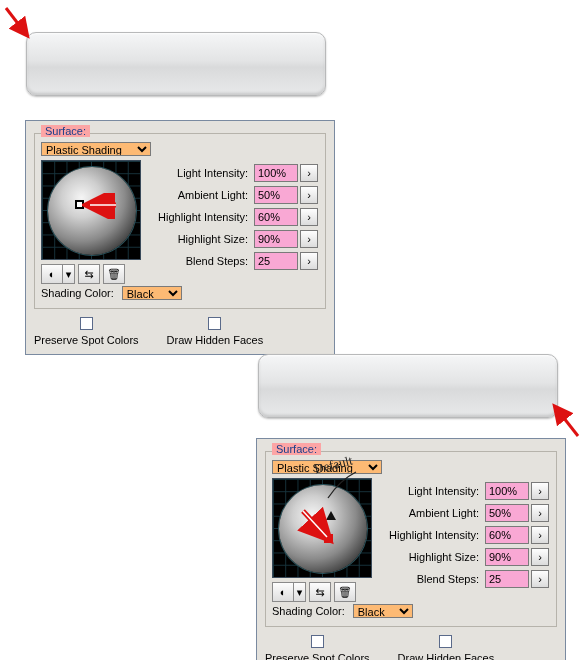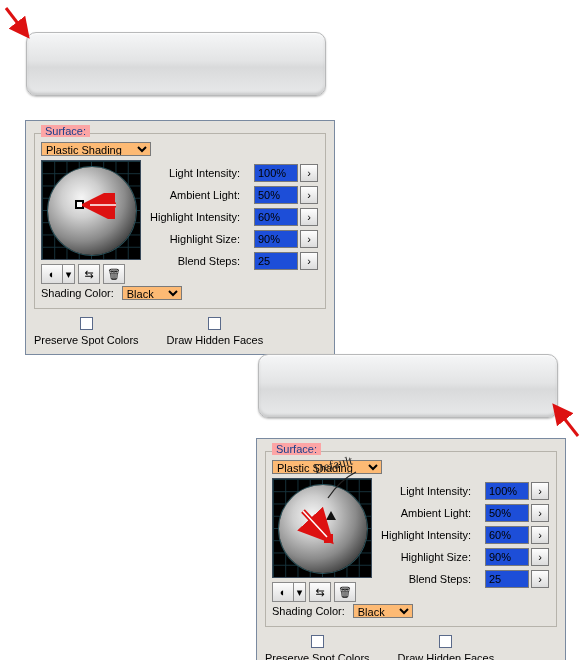--- a/index.html
+++ b/index.html
@@ -37,32 +37,32 @@
   }
   .group-caption {
     position: absolute;
     top: -9px;
     left: 6px;
     background: #fca5a5;
     padding: 0 4px;
     color: #1a3e8a;
   }
   .row { display: flex; align-items: center; margin-top: 4px; }
-  .label-right { width: 105px; text-align: right; padding-right: 14px; white-space: nowrap; }
+  .label-right { width: 105px; text-align: right; padding-right: 6px; white-space: nowrap; }
   select {
     font: inherit;
     height: 14px;
     border: 1px solid #7a7a7a;
     background: #fdba74;
   }
   .num-input {
     width: 44px;
     height: 18px;
     border: 1px solid #7a7a7a;
-    background: #1d4ed8;
+    background: #f9a8d4;
     padding: 0 3px;
     font: inherit;
     text-align: left;
   }
   .stepper-btn {
     width: 18px;
     height: 18px;
     border: 1px solid #7a7a7a;
     background: linear-gradient(#fefefe,#dcdcdc);
     margin-left: 2px;

